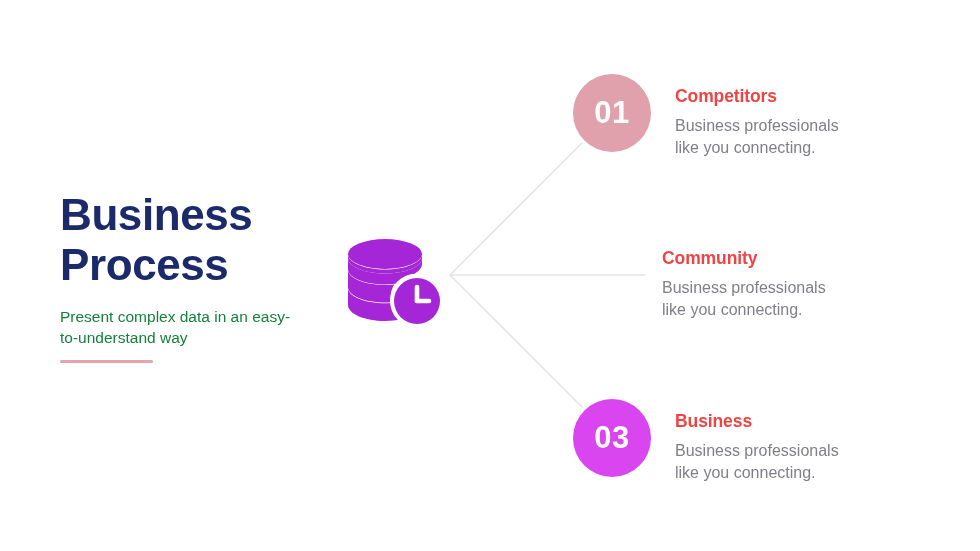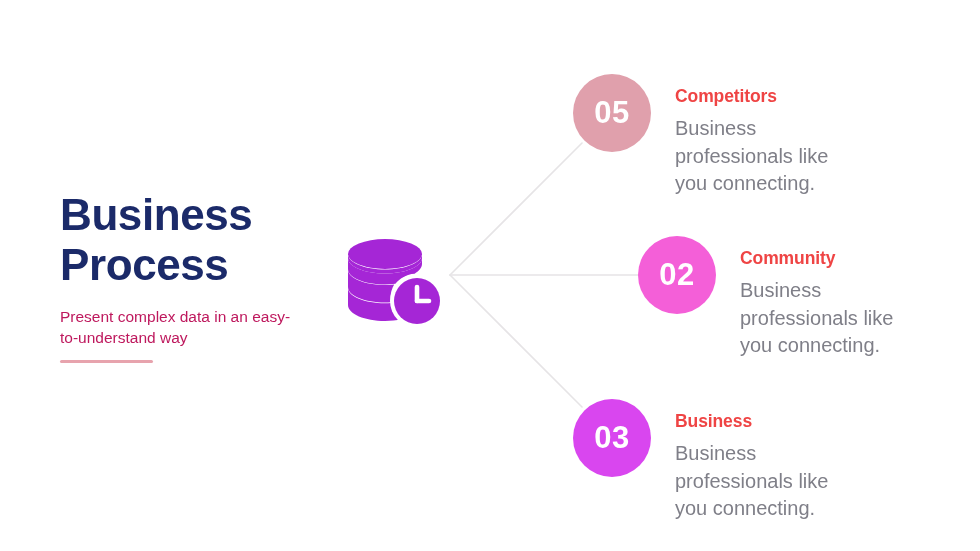--- a/index.html
+++ b/index.html
@@ -95,21 +95,21 @@
     padding-top: 12px;
   }
   .item-heading {
     font-size: 17.5px;
     font-weight: bold;
     color: #ef4444;
     margin: 0 0 8px 0;
     letter-spacing: -0.1px;
   }
   .item-body {
-    font-size: 20px;
+    font-size: 16px;
     line-height: 1.38;
     color: #7f7f88;
     margin: 0;
     width: 180px;
   }
 </style>
 </head>
 <body>
 
 <div id="slide" style="background: rgb(255, 255, 255);">
@@ -118,21 +118,21 @@
     <g fill="none" stroke="#e6e4e6" stroke-width="1.6" stroke-linecap="round" stroke-linejoin="round">
       <path d="M450 275 L582 143" stroke="#e6e4e6"></path>
       <path d="M450 275 L645 275" stroke="#e6e4e6"></path>
       <path d="M450 275 L582 407" stroke="#e6e4e6"></path>
     </g>
   </svg>
 
   <div id="left-block">
     <h1 id="page-title" style="color: rgb(27, 42, 105);">Business
 Process</h1>
-    <p id="page-subtitle" style="color: #be185d;">Present complex data in an easy-to-understand way</p>
+    <p id="page-subtitle" style="color: #15803d;">Present complex data in an easy-to-understand way</p>
     <div id="accent-rule" style="background: rgb(231, 163, 173);"></div>
   </div>
 
   <div id="center-icon">
     <svg viewBox="0 0 100 98" xmlns="http://www.w3.org/2000/svg" width="100" height="98">
       <g fill="#a526d6">
 
         <path d="M4 62 C4 62 4 72 4 72 C4 81 21 88 41 88 C47 88 52.5 87.4 57.4 86.3
                  C52.3 82.2 48.6 76.5 47.2 70 C45.2 70.2 43.1 70.3 41 70.3
                  C21 70.3 4 63.6 4 54.8 L4 62 Z"></path>
@@ -153,29 +153,28 @@
       <circle cx="73" cy="68" r="27" fill="#ffffff"></circle>
       <circle cx="73" cy="68" r="23" fill="#a526d6"></circle>
       <g stroke="#ffffff" stroke-width="4.6" stroke-linecap="round" fill="none">
         <path d="M73 54 L73 68"></path>
         <path d="M73 68 L85 68"></path>
       </g>
     </svg>
   </div>
 
   <div class="item" style="left:573px; top:74px;">
-    <div class="item-circle" style="background-color: rgb(224, 160, 172);">05</div>
+    <div class="item-circle" style="background-color: rgb(224, 160, 172);">01</div>
     <div class="item-text">
       <p class="item-heading">Competitors</p>
       <p class="item-body">Business professionals like you connecting.</p>
     </div>
   </div>
 
   <div class="item" style="left:638px; top:236px;">
-    <div class="item-circle" style="background-color: rgb(244, 95, 216);">02</div>
     <div class="item-text">
       <p class="item-heading">Community</p>
       <p class="item-body">Business professionals like you connecting.</p>
     </div>
   </div>
 
   <div class="item" style="left:573px; top:399px;">
     <div class="item-circle" style="background-color: #d946ef;">03</div>
     <div class="item-text">
       <p class="item-heading">Business</p>

